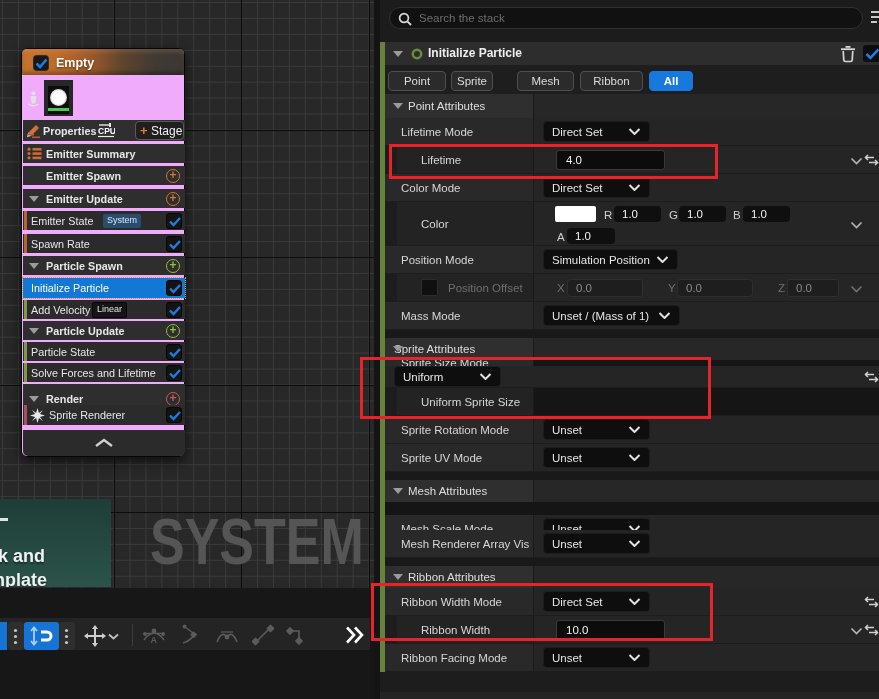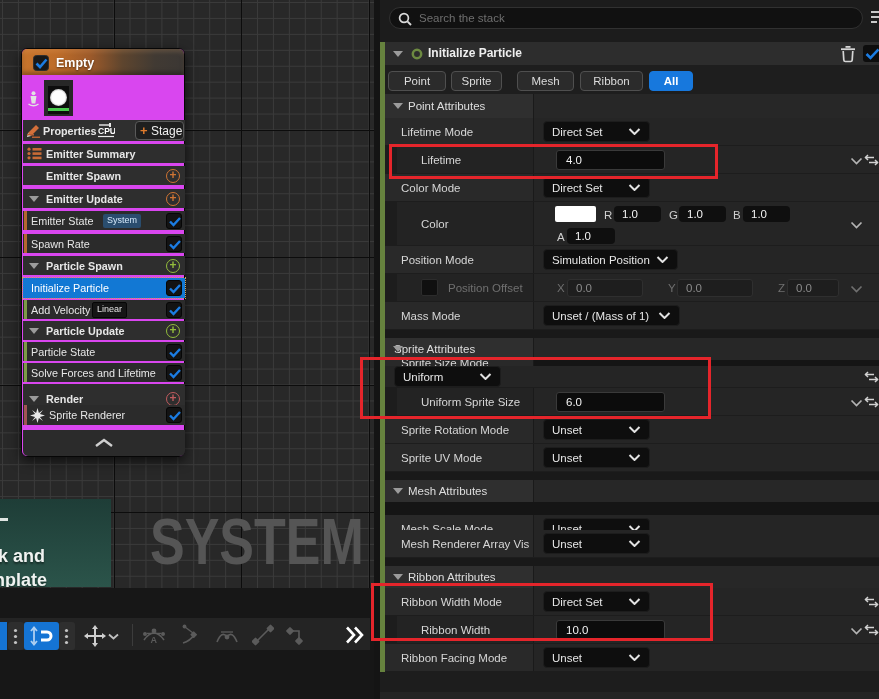--- a/index.html
+++ b/index.html
@@ -17,21 +17,21 @@
 .gridmajv { top:0; width:1px; height:588px; background:#0c0c0c; }
 .gridmajh { left:0; width:374px; height:1px; background:#0c0c0c; }
 
 #watermark { left:150px; top:504px; color:#555555; font-weight:bold; font-size:65px; transform:scaleX(0.80); transform-origin:left top; white-space:nowrap; }
 
 #comment { left:0; top:499px; width:111px; height:88px; background:linear-gradient(180deg,#1e3d37,#2b544a); overflow:hidden; }
 #comment .dash { position:absolute; left:0px; top:19px; width:8px; height:3px; background:#dfe5e2; }
 .cmt { position:absolute; color:#f0f3f1; font-weight:bold; font-size:18px; text-shadow:0 2px 2px rgba(0,0,0,0.45); }
 
 
-#node { left:21px; top:48px; width:164px; height:409px; background:#d946ef; border:1px solid #060606; border-radius:6px; box-shadow:0 4px 12px rgba(0,0,0,0.65); }
+#node { left:21px; top:48px; width:164px; height:409px; background:#f0abfc; border:1px solid #060606; border-radius:6px; box-shadow:0 4px 12px rgba(0,0,0,0.65); }
 #nhead { left:0px; top:0px; width:162px; height:26px; border-radius:5px 5px 0 0;
   background:linear-gradient(90deg,#c7742c 0%,#bd6c29 22%,#9d5a2a 42%,#5e452e 62%,#413a33 82%,#3b3734 100%); box-shadow:inset 0 3px 4px rgba(255,190,130,0.17), inset 0 -3px 4px rgba(0,0,0,0.3); }
 #nhead .cb { left:11px; top:6px; }
 #nhead .ttl { position:absolute; left:34px; top:6.5px; color:#fff; font-weight:bold; font-size:12.5px; text-shadow:0 1px 2px rgba(0,0,0,0.5); }
 .cb { position:absolute; width:16px; height:16px; background:#181818; border:1px solid #2e2e2e; border-radius:3.5px; }
 .cb svg { position:absolute; left:1px; top:2px; }
 #nthumb { left:22px; top:31px; width:29px; height:36px; background:#272727; }
 #nthumb .inner { position:absolute; left:4px; top:6px; width:21px; height:28px; background:#0d0d0d; }
 #nthumb .circ { position:absolute; left:6px; top:9px; width:17px; height:17px; border-radius:50%; background:radial-gradient(circle, #fdfdfd 55%, rgba(230,230,230,0.75) 75%, rgba(200,200,200,0) 100%); }
 #nthumb .bar { position:absolute; left:4px; top:27.5px; width:21px; height:3px; background:#49c94e; }
@@ -357,21 +357,21 @@
         <line x1="5.5" y1="0.9" x2="10.5" y2="0.9" stroke="#d6d6d6" stroke-width="1.8"></line>
       </svg>
       <div class="abs" style="left:478px; top:3px; width:18px; height:17px; background:#0d0d0d; border-radius:3px;">
         <svg style="position:absolute;left:2px;top:3px;" width="15" height="12" viewBox="0 0 15 12">
             <polyline points="1.5,6 5.5,10 13.5,1.5" fill="none" stroke="#1b7ce2" stroke-width="2.6"></polyline>
           </svg>
       </div>
     </div>
     <div class="abs" style="left:0; top:23px; width:494px; height:29px; background:#1e1e1e;">
       <div class="tab" style="left:3px; width:58px;">Point</div>
-      <div class="tab" style="left:66px; width:51px;">Sprite</div>
+      <div class="tab" style="left:66px; width:42px;">Sprite</div>
       <div class="tab" style="left:132px; width:57px;">Mesh</div>
       <div class="tab" style="left:195px; width:63px;">Ribbon</div>
       <div class="tab sel" style="left:264px; width:44px;">All</div>
     </div>
     <div class="abs" style="top:52px;">
         <div class="prow sechdr">
           <div class="plabel">
             <div class="tri" style="left:8px;"></div>
             <span style="padding-left:23px;">Point Attributes</span>
           </div>
@@ -501,137 +501,123 @@
                 <path d="M11 6 L13.5 8.5 L11 11"></path>
                 <path d="M13.5 8.5 L5 8.5"></path>
               </g>
             </svg>
           </div>
         </div>
       </div>
     <div class="abs" style="top:346px;">
         <div class="prow sub rowsep" style="height:28px;">
           <div class="plabel" style="padding-left:36px;">Uniform Sprite Size</div>
-          <div class="pvalue">
-            <div class="inp" style="margin-left:22px; width:109px;">6.0</div>
-            <svg class="chevdown" width="13" height="8" viewBox="0 0 13 8">
-              <polyline points="1.5,1.5 6.5,6.5 11.5,1.5" fill="none" stroke="#b4b4b4" stroke-width="1.7"></polyline>
-            </svg>
+        </div>
+      </div>
+    <div class="abs" style="top:374px;">
+        <div class="prow rowsep" style="height:28px;">
+          <div class="plabel" style="padding-left:16px;">Sprite Rotation Mode</div>
+          <div class="pvalue">
+            <div class="dd" style="margin-left:9px; width:107px;">Unset<svg width="13" height="7" viewBox="0 0 13 7">
+                <polyline points="1.5,1 6.5,6 11.5,1" fill="none" stroke="#e2e2e2" stroke-width="2"></polyline>
+              </svg></div>
+          </div>
+        </div>
+      </div>
+    <div class="abs" style="top:402px;">
+        <div class="prow rowsep" style="height:28px;">
+          <div class="plabel" style="padding-left:16px;">Sprite UV Mode</div>
+          <div class="pvalue">
+            <div class="dd" style="margin-left:9px; width:107px;">Unset<svg width="13" height="7" viewBox="0 0 13 7">
+                <polyline points="1.5,1 6.5,6 11.5,1" fill="none" stroke="#e2e2e2" stroke-width="2"></polyline>
+              </svg></div>
+          </div>
+        </div>
+      </div>
+    <div class="abs" style="top:430px;">
+        <div class="gap"></div>
+      </div>
+    <div class="abs" style="top:438px;">
+        <div class="prow sechdr" style="height:22px;">
+          <div class="plabel">
+            <div class="tri" style="left:8px;"></div>
+            <span style="padding-left:23px;">Mesh Attributes</span>
+          </div>
+          <div class="pvalue"></div>
+        </div>
+      </div>
+    <div class="abs" style="top:473px;">
+        <div class="prow rowsep" style="height:28px;">
+          <div class="plabel" style="padding-left:16px;">Mesh Scale Mode</div>
+          <div class="pvalue">
+            <div class="dd" style="margin-left:9px; width:107px;">Unset<svg width="13" height="7" viewBox="0 0 13 7">
+                <polyline points="1.5,1 6.5,6 11.5,1" fill="none" stroke="#e2e2e2" stroke-width="2"></polyline>
+              </svg></div>
+          </div>
+        </div>
+      </div>
+    <div class="abs" style="top:488px;">
+        <div class="prow rowsep" style="height:28px;">
+          <div class="plabel" style="padding-left:16px; white-space:nowrap;">Mesh Renderer Array Vis</div>
+          <div class="pvalue">
+            <div class="dd" style="margin-left:9px; width:107px;">Unset<svg width="13" height="7" viewBox="0 0 13 7">
+                <polyline points="1.5,1 6.5,6 11.5,1" fill="none" stroke="#e2e2e2" stroke-width="2"></polyline>
+              </svg></div>
+          </div>
+        </div>
+      </div>
+    <div class="abs" style="top:516px;">
+        <div class="gap"></div>
+      </div>
+    <div class="abs" style="top:524px;">
+        <div class="prow sechdr" style="height:22px;">
+          <div class="plabel">
+            <div class="tri" style="left:8px;"></div>
+            <span style="padding-left:23px;">Ribbon Attributes</span>
+          </div>
+          <div class="pvalue"></div>
+        </div>
+      </div>
+    <div class="abs" style="top:546px;">
+        <div class="prow rowsep" style="height:28px;">
+          <div class="plabel" style="padding-left:16px;">Ribbon Width Mode</div>
+          <div class="pvalue">
+            <div class="dd" style="margin-left:9px; width:107px;">Direct Set<svg width="13" height="7" viewBox="0 0 13 7">
+                <polyline points="1.5,1 6.5,6 11.5,1" fill="none" stroke="#e2e2e2" stroke-width="2"></polyline>
+              </svg></div>
             <svg class="reseti" width="15" height="12" viewBox="0 0 15 12">
               <g fill="none" stroke="#d2d2d2" stroke-width="1.5">
                 <path d="M4 1 L1.5 3.5 L4 6"></path>
                 <path d="M1.5 3.5 L10 3.5"></path>
                 <path d="M11 6 L13.5 8.5 L11 11"></path>
                 <path d="M13.5 8.5 L5 8.5"></path>
               </g>
             </svg>
           </div>
         </div>
       </div>
-    <div class="abs" style="top:374px;">
-        <div class="prow rowsep" style="height:28px;">
-          <div class="plabel" style="padding-left:16px;">Sprite Rotation Mode</div>
-          <div class="pvalue">
-            <div class="dd" style="margin-left:9px; width:107px;">Unset<svg width="13" height="7" viewBox="0 0 13 7">
-                <polyline points="1.5,1 6.5,6 11.5,1" fill="none" stroke="#e2e2e2" stroke-width="2"></polyline>
-              </svg></div>
-          </div>
-        </div>
-      </div>
-    <div class="abs" style="top:402px;">
-        <div class="prow rowsep" style="height:28px;">
-          <div class="plabel" style="padding-left:16px;">Sprite UV Mode</div>
-          <div class="pvalue">
-            <div class="dd" style="margin-left:9px; width:107px;">Unset<svg width="13" height="7" viewBox="0 0 13 7">
-                <polyline points="1.5,1 6.5,6 11.5,1" fill="none" stroke="#e2e2e2" stroke-width="2"></polyline>
-              </svg></div>
-          </div>
-        </div>
-      </div>
-    <div class="abs" style="top:430px;">
-        <div class="gap"></div>
-      </div>
-    <div class="abs" style="top:438px;">
-        <div class="prow sechdr" style="height:22px;">
-          <div class="plabel">
-            <div class="tri" style="left:8px;"></div>
-            <span style="padding-left:23px;">Mesh Attributes</span>
-          </div>
-          <div class="pvalue"></div>
-        </div>
-      </div>
-    <div class="abs" style="top:473px;">
-        <div class="prow rowsep" style="height:28px;">
-          <div class="plabel" style="padding-left:16px;">Mesh Scale Mode</div>
-          <div class="pvalue">
-            <div class="dd" style="margin-left:9px; width:107px;">Unset<svg width="13" height="7" viewBox="0 0 13 7">
-                <polyline points="1.5,1 6.5,6 11.5,1" fill="none" stroke="#e2e2e2" stroke-width="2"></polyline>
-              </svg></div>
-          </div>
-        </div>
-      </div>
-    <div class="abs" style="top:488px;">
-        <div class="prow rowsep" style="height:28px;">
-          <div class="plabel" style="padding-left:16px; white-space:nowrap;">Mesh Renderer Array Vis</div>
-          <div class="pvalue">
-            <div class="dd" style="margin-left:9px; width:107px;">Unset<svg width="13" height="7" viewBox="0 0 13 7">
-                <polyline points="1.5,1 6.5,6 11.5,1" fill="none" stroke="#e2e2e2" stroke-width="2"></polyline>
-              </svg></div>
-          </div>
-        </div>
-      </div>
-    <div class="abs" style="top:516px;">
-        <div class="gap"></div>
-      </div>
-    <div class="abs" style="top:524px;">
-        <div class="prow sechdr" style="height:22px;">
-          <div class="plabel">
-            <div class="tri" style="left:8px;"></div>
-            <span style="padding-left:23px;">Ribbon Attributes</span>
-          </div>
-          <div class="pvalue"></div>
-        </div>
-      </div>
-    <div class="abs" style="top:546px;">
-        <div class="prow rowsep" style="height:28px;">
-          <div class="plabel" style="padding-left:16px;">Ribbon Width Mode</div>
-          <div class="pvalue">
-            <div class="dd" style="margin-left:9px; width:107px;">Direct Set<svg width="13" height="7" viewBox="0 0 13 7">
-                <polyline points="1.5,1 6.5,6 11.5,1" fill="none" stroke="#e2e2e2" stroke-width="2"></polyline>
-              </svg></div>
+    <div class="abs" style="top:574px;">
+        <div class="prow sub rowsep" style="height:28px;">
+          <div class="plabel" style="padding-left:36px;">Ribbon Width</div>
+          <div class="pvalue">
+            <div class="inp" style="margin-left:22px; width:109px;">10.0</div>
+            <svg class="chevdown" width="13" height="8" viewBox="0 0 13 8">
+              <polyline points="1.5,1.5 6.5,6.5 11.5,1.5" fill="none" stroke="#b4b4b4" stroke-width="1.7"></polyline>
+            </svg>
             <svg class="reseti" width="15" height="12" viewBox="0 0 15 12">
               <g fill="none" stroke="#d2d2d2" stroke-width="1.5">
                 <path d="M4 1 L1.5 3.5 L4 6"></path>
                 <path d="M1.5 3.5 L10 3.5"></path>
                 <path d="M11 6 L13.5 8.5 L11 11"></path>
                 <path d="M13.5 8.5 L5 8.5"></path>
               </g>
             </svg>
           </div>
         </div>
       </div>
-    <div class="abs" style="top:574px;">
-        <div class="prow sub rowsep" style="height:28px;">
-          <div class="plabel" style="padding-left:36px;">Ribbon Width</div>
-          <div class="pvalue">
-            <div class="inp" style="margin-left:22px; width:109px;">10.0</div>
-            <svg class="chevdown" width="13" height="8" viewBox="0 0 13 8">
-              <polyline points="1.5,1.5 6.5,6.5 11.5,1.5" fill="none" stroke="#b4b4b4" stroke-width="1.7"></polyline>
-            </svg>
-            <svg class="reseti" width="15" height="12" viewBox="0 0 15 12">
-              <g fill="none" stroke="#d2d2d2" stroke-width="1.5">
-                <path d="M4 1 L1.5 3.5 L4 6"></path>
-                <path d="M1.5 3.5 L10 3.5"></path>
-                <path d="M11 6 L13.5 8.5 L11 11"></path>
-                <path d="M13.5 8.5 L5 8.5"></path>
-              </g>
-            </svg>
-          </div>
-        </div>
-      </div>
     <div class="abs" style="top:602px;">
         <div class="prow rowsep" style="height:28px;">
           <div class="plabel" style="padding-left:16px;">Ribbon Facing Mode</div>
           <div class="pvalue">
             <div class="dd" style="margin-left:9px; width:107px;">Unset<svg width="13" height="7" viewBox="0 0 13 7">
                 <polyline points="1.5,1 6.5,6 11.5,1" fill="none" stroke="#e2e2e2" stroke-width="2"></polyline>
               </svg></div>
           </div>
         </div>
       </div>

